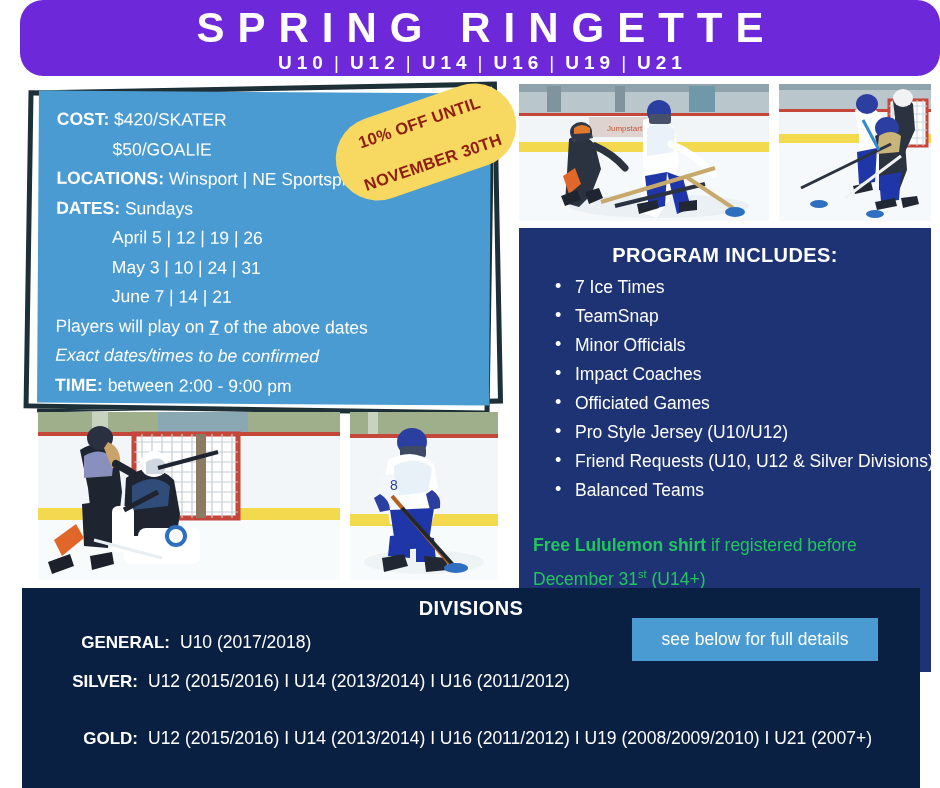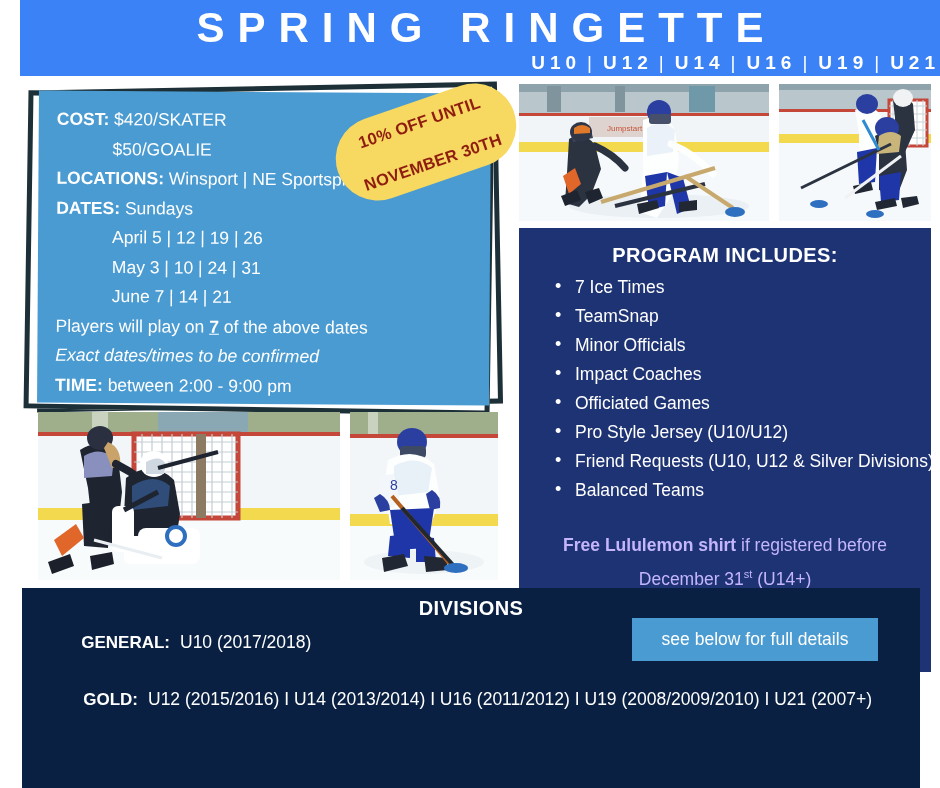--- a/index.html
+++ b/index.html
@@ -17,40 +17,40 @@
     width: 940px;
     height: 788px;
     background: #ffffff;
   }
 
   
   .header-banner {
     position: absolute;
     left: 20px; top: 0;
     width: 920px; height: 76px;
-    background: #3b82f6;
+    background: #6d28d9;
     text-align: center;
     padding-top: 5px;
+    border-radius: 23px;
   }
   .header-title {
     color: #ffffff;
     font-size: 42px;
     font-weight: bold;
     letter-spacing: 13px;
     line-height: 46px;
     text-indent: 13px;
   }
   .header-subtitle {
     color: #ffffff;
     font-size: 19px;
     font-weight: bold;
     letter-spacing: 5px;
     line-height: 24px;
     text-indent: 5px;
-    text-align: right;
   }
   .header-subtitle .sep { font-weight: normal; padding: 0 6px; }
 
   
   .frame-back {
     position: absolute;
     left: 34px; top: 86px;
     width: 466px; height: 322px;
     border: 5px solid #1d3038;
     transform: rotate(-1.1deg);
@@ -146,24 +146,23 @@
     padding-left: 20px;
     white-space: nowrap;
   }
   .program-list li::before {
     content: "\2022";
     position: absolute;
     left: 0; top: -1px;
     font-size: 18px;
   }
   .program-footnote {
-    color: #c4b5fd;
+    color: #22c55e;
     font-size: 17.5px;
     line-height: 29px;
-    text-align: center;
     margin-top: 26px;
   }
   .program-footnote .b { font-weight: bold; }
   .program-footnote sup { font-size: 11px; vertical-align: super; }
 
   
   .divisions-panel {
     position: absolute;
     left: 22px; top: 588px;
     width: 898px; height: 207px;
@@ -441,20 +440,24 @@
   </div>
 
   <div class="divisions-panel">
     <div class="divisions-title">DIVISIONS</div>
 
     <div class="div-row" id="row-general">
       <div class="div-label">GENERAL:</div>
       <div class="div-value">U10 (2017/2018)</div>
     </div>
 
+    <div class="div-row" id="row-silver">
+      <div class="div-label">SILVER:</div>
+      <div class="div-value">U12 (2015/2016) I  U14 (2013/2014)  I  U16 (2011/2012)</div>
+    </div>
 
     <div class="div-row" id="row-gold">
       <div class="div-label">GOLD:</div>
       <div class="div-value">U12 (2015/2016) I  U14 (2013/2014) I  U16 (2011/2012)  I  U19  (2008/2009/2010)  I  U21 (2007+)</div>
     </div>
   </div>
 
   <button class="details-button">see below for full details</button>
 
 </div>

